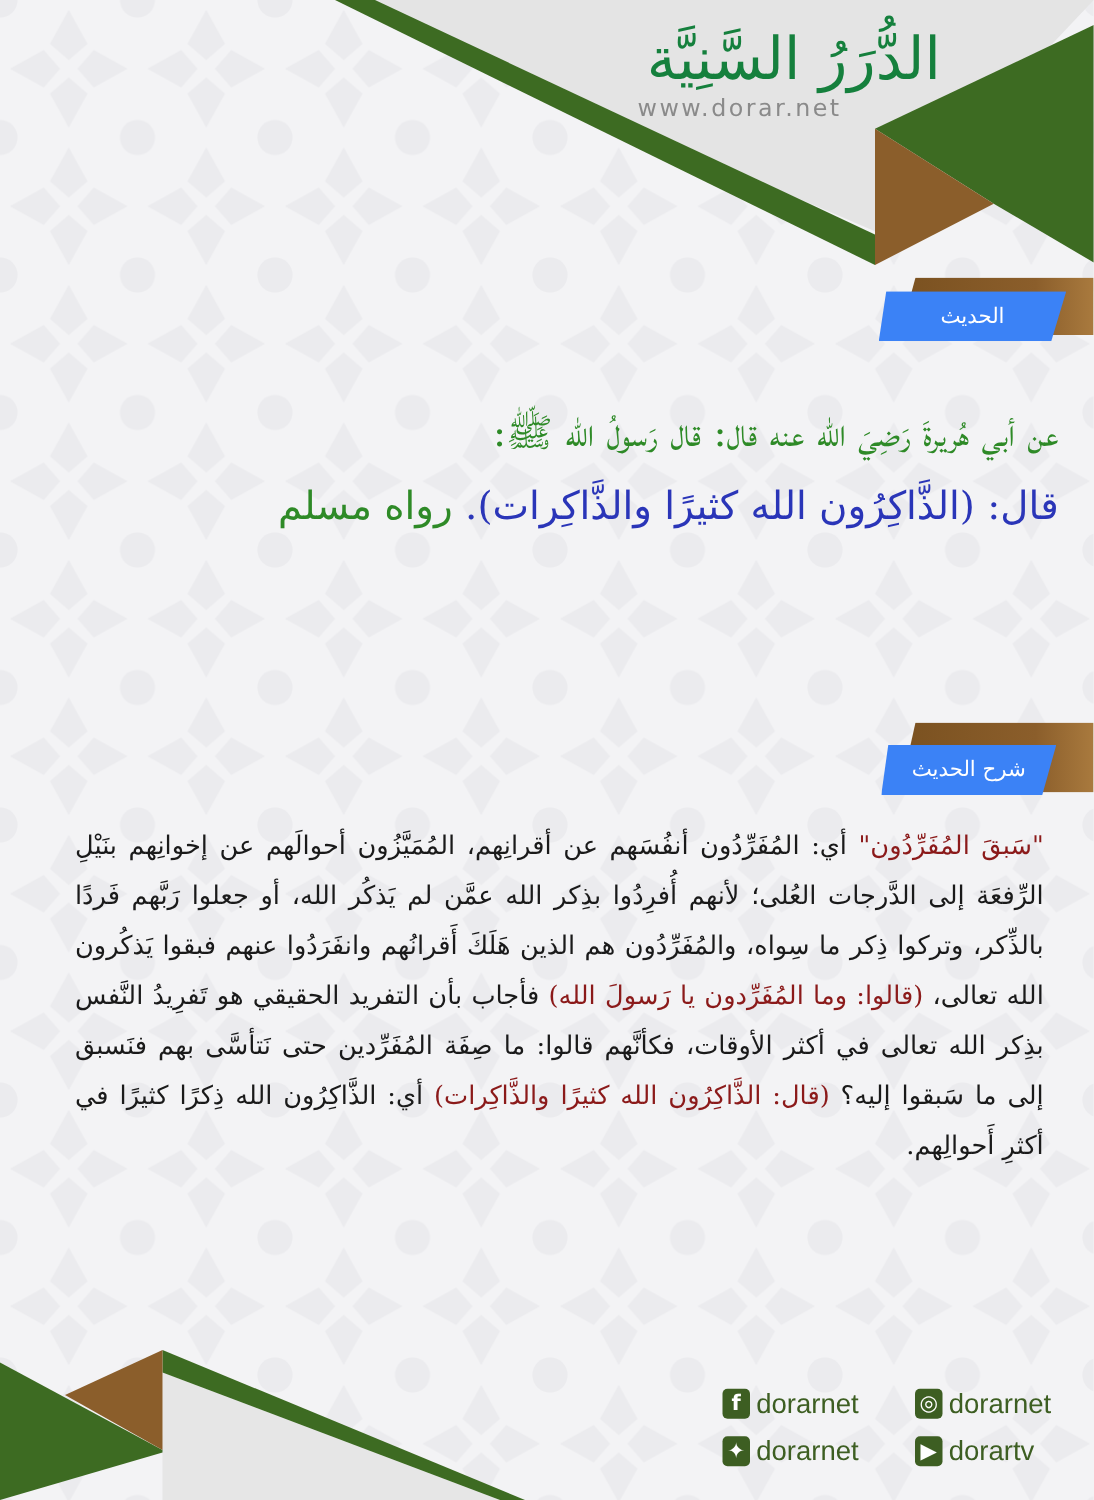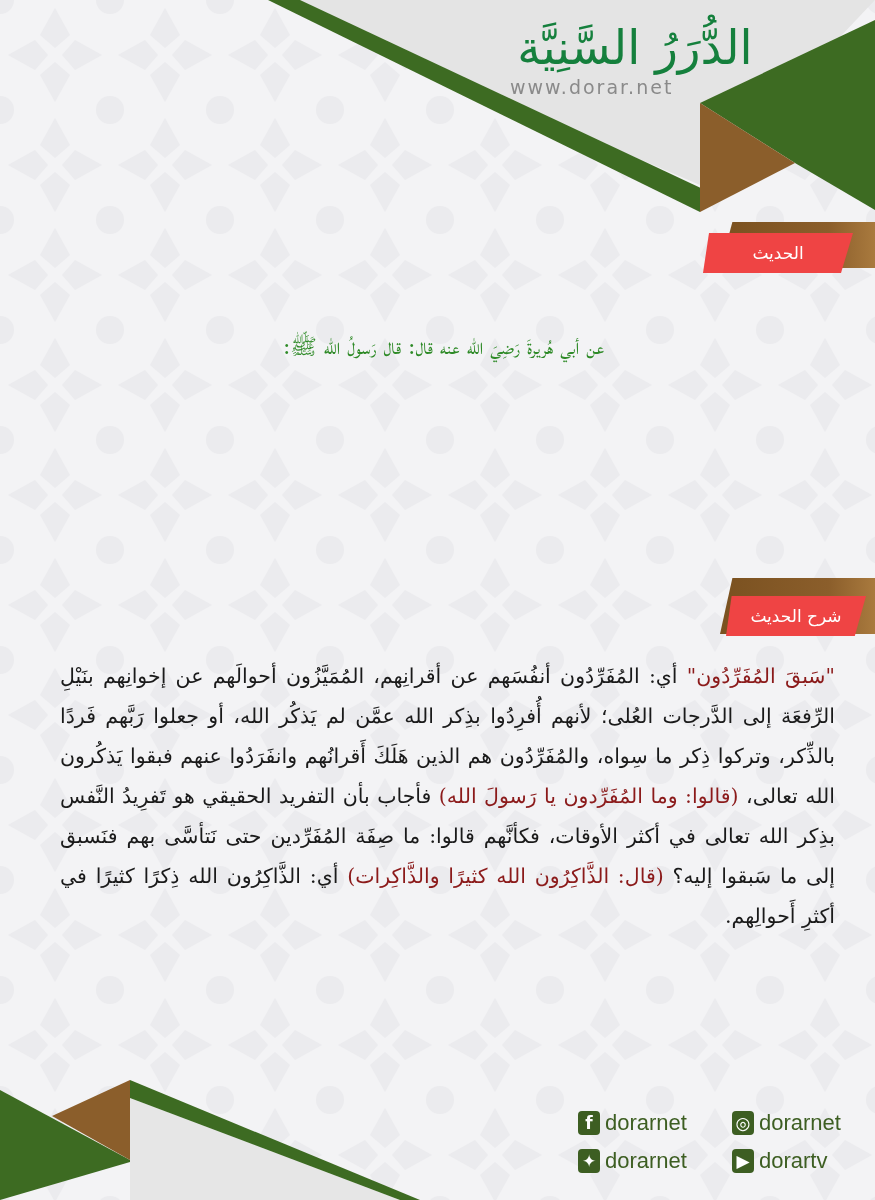--- a/index.html
+++ b/index.html
@@ -2,23 +2,23 @@
 <html><head>
 <meta charset="utf-8">
 <style>
   html,body{margin:0;padding:0;}
   body{width:875px;height:1200px;position:relative;overflow:hidden;background:#f4f4f6;font-family:"DejaVu Serif",serif;}
   .bg{position:absolute;inset:0;}
   .logo{position:absolute;top:18px;left:510px;width:250px;text-align:center;}
   .logo-ar{font-family:"DejaVu Sans",sans-serif;font-size:47px;color:#15803d;font-weight:normal;line-height:60px;direction:rtl;letter-spacing:1px;}
   .logo-url{position:absolute;left:0;top:58px;font-family:"DejaVu Sans",sans-serif;font-size:19px;letter-spacing:2px;color:#8a8a8a;}
   .label{position:absolute;height:40px;display:flex;align-items:center;justify-content:center;color:#fff;font-family:"DejaVu Sans",sans-serif;font-size:17px;direction:rtl;}
-  .label-green{background:#ef4444;clip-path:polygon(4% 0,100% 0,92% 100%,0 100%);}
+  .label-green{background:#3b82f6;clip-path:polygon(4% 0,100% 0,92% 100%,0 100%);}
   .label-brown{background:linear-gradient(90deg,#7a5120,#8b5e2b 70%,#a97a3e);clip-path:polygon(8% 0,100% 0,100% 100%,0 100%);}
-  .hadith{position:absolute;right:28px;left:40px;direction:rtl;text-align:center;font-size:22px;line-height:58px;}
+  .hadith{position:absolute;right:28px;left:40px;direction:rtl;text-align:right;font-size:31px;line-height:58px;}
   .g{color:#2e8a27;} .b{color:#2a35b8;}
   .sharh{position:absolute;right:40px;left:60px;top:656px;direction:rtl;text-align:justify;text-align-last:right;font-size:20.5px;line-height:40px;color:#1a1a1a;}
   .r{color:#8b1a1a;}
   .social{position:absolute;font-family:"Liberation Sans",sans-serif;font-size:22px;color:#3d5e22;display:flex;align-items:center;gap:5px;}
   .sicon{width:22px;height:24px;background:#3d5e22;border-radius:4px;color:#fff;font-weight:bold;font-size:17px;display:flex;align-items:center;justify-content:center;font-family:"DejaVu Sans",sans-serif;}
 </style>
 </head>
 <body>
 
 <svg class="bg" width="875" height="1200" viewBox="0 0 875 1200">
@@ -55,24 +55,27 @@
   <div class="logo-url">www.dorar.net</div>
 </div>
 
 <div class="label label-brown" style="top:222px;left:720px;width:155px;height:46px;"></div>
 <div class="label label-green" style="top:233px;left:703px;width:150px;">
   <span>الحديث</span>
 </div>
 
 <div class="hadith" style="top:318px;">
   <div class="g">عن أبي هُريرةَ رَضِيَ الله عنه قال: قال رَسولُ الله ﷺ:</div>
+  <div>
+    <span class="b">قال: (الذَّاكِرُون الله كثيرًا والذَّاكِرات).</span><span class="g"> رواه مسلم</span>
+  </div>
 </div>
 
 <div class="label label-brown" style="top:578px;left:720px;width:155px;height:56px;"></div>
-<div class="label label-green" style="top:596px;left:726px;width:140px;align-items:center;">
+<div class="label label-green" style="top:596px;left:705px;width:140px;align-items:center;">
   <span>شرح الحديث</span>
 </div>
 
 <div class="sharh">
   <span class="r">"سَبقَ المُفَرِّدُون"</span><span>  أي: المُفَرِّدُون أنفُسَهم عن أقرانِهم، المُمَيَّزُون أحوالَهم عن إخوانِهم بنَيْلِ الرِّفعَة إلى الدَّرجات العُلى؛ لأنهم أُفرِدُوا بذِكر الله عمَّن لم يَذكُر الله، أو جعلوا رَبَّهم فَردًا بالذِّكر، وتركوا ذِكر ما سِواه، والمُفَرِّدُون هم الذين هَلَكَ أَقرانُهم وانفَرَدُوا عنهم فبقوا يَذكُرون الله تعالى، </span><span class="r">(قالوا: وما المُفَرِّدون يا رَسولَ الله)</span><span> فأجاب بأن التفريد الحقيقي هو تَفرِيدُ النَّفس بذِكر الله تعالى في أكثر الأوقات، فكأنَّهم قالوا: ما صِفَة المُفَرِّدين حتى نَتأسَّى بهم فنَسبق إلى ما سَبقوا إليه؟ </span><span class="r">(قال: الذَّاكِرُون الله كثيرًا والذَّاكِرات)</span><span> أي: الذَّاكِرُون الله ذِكرًا كثيرًا في أكثرِ أَحوالِهم.</span>
 </div>
 
 <div class="social" style="left:578px;top:1110px;">
   <span class="sicon">f</span>
   <span>dorarnet</span>

